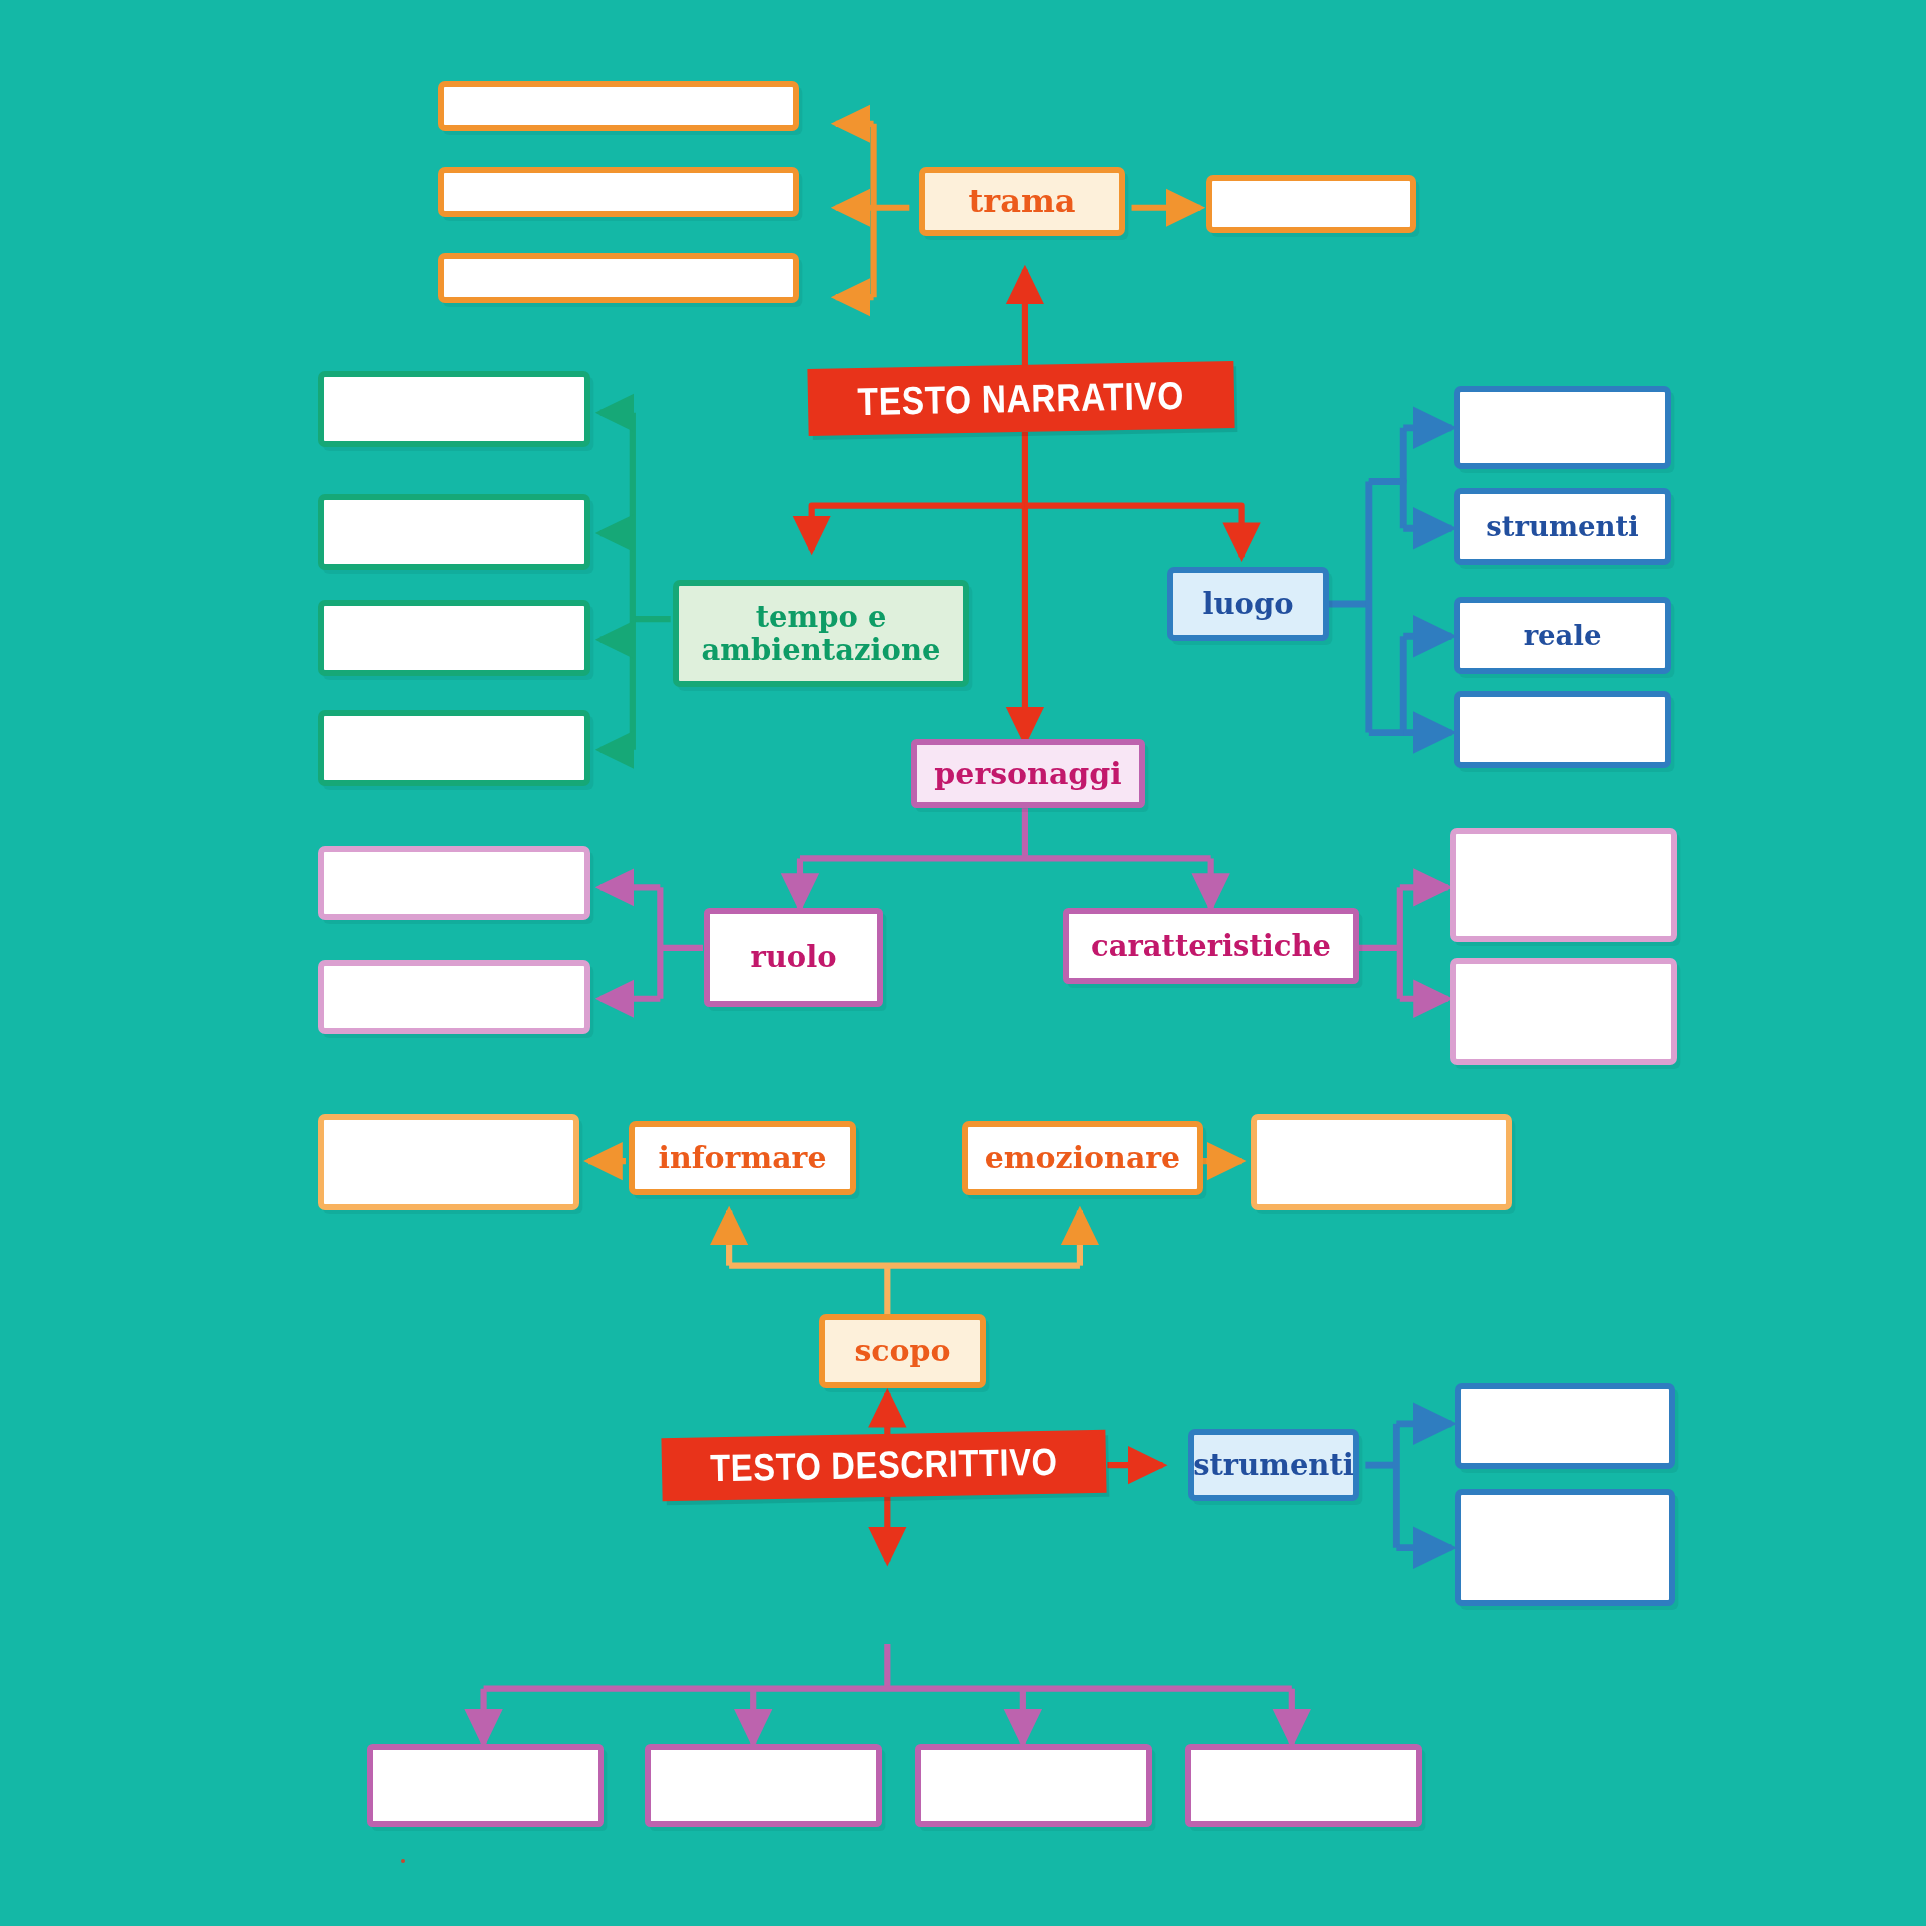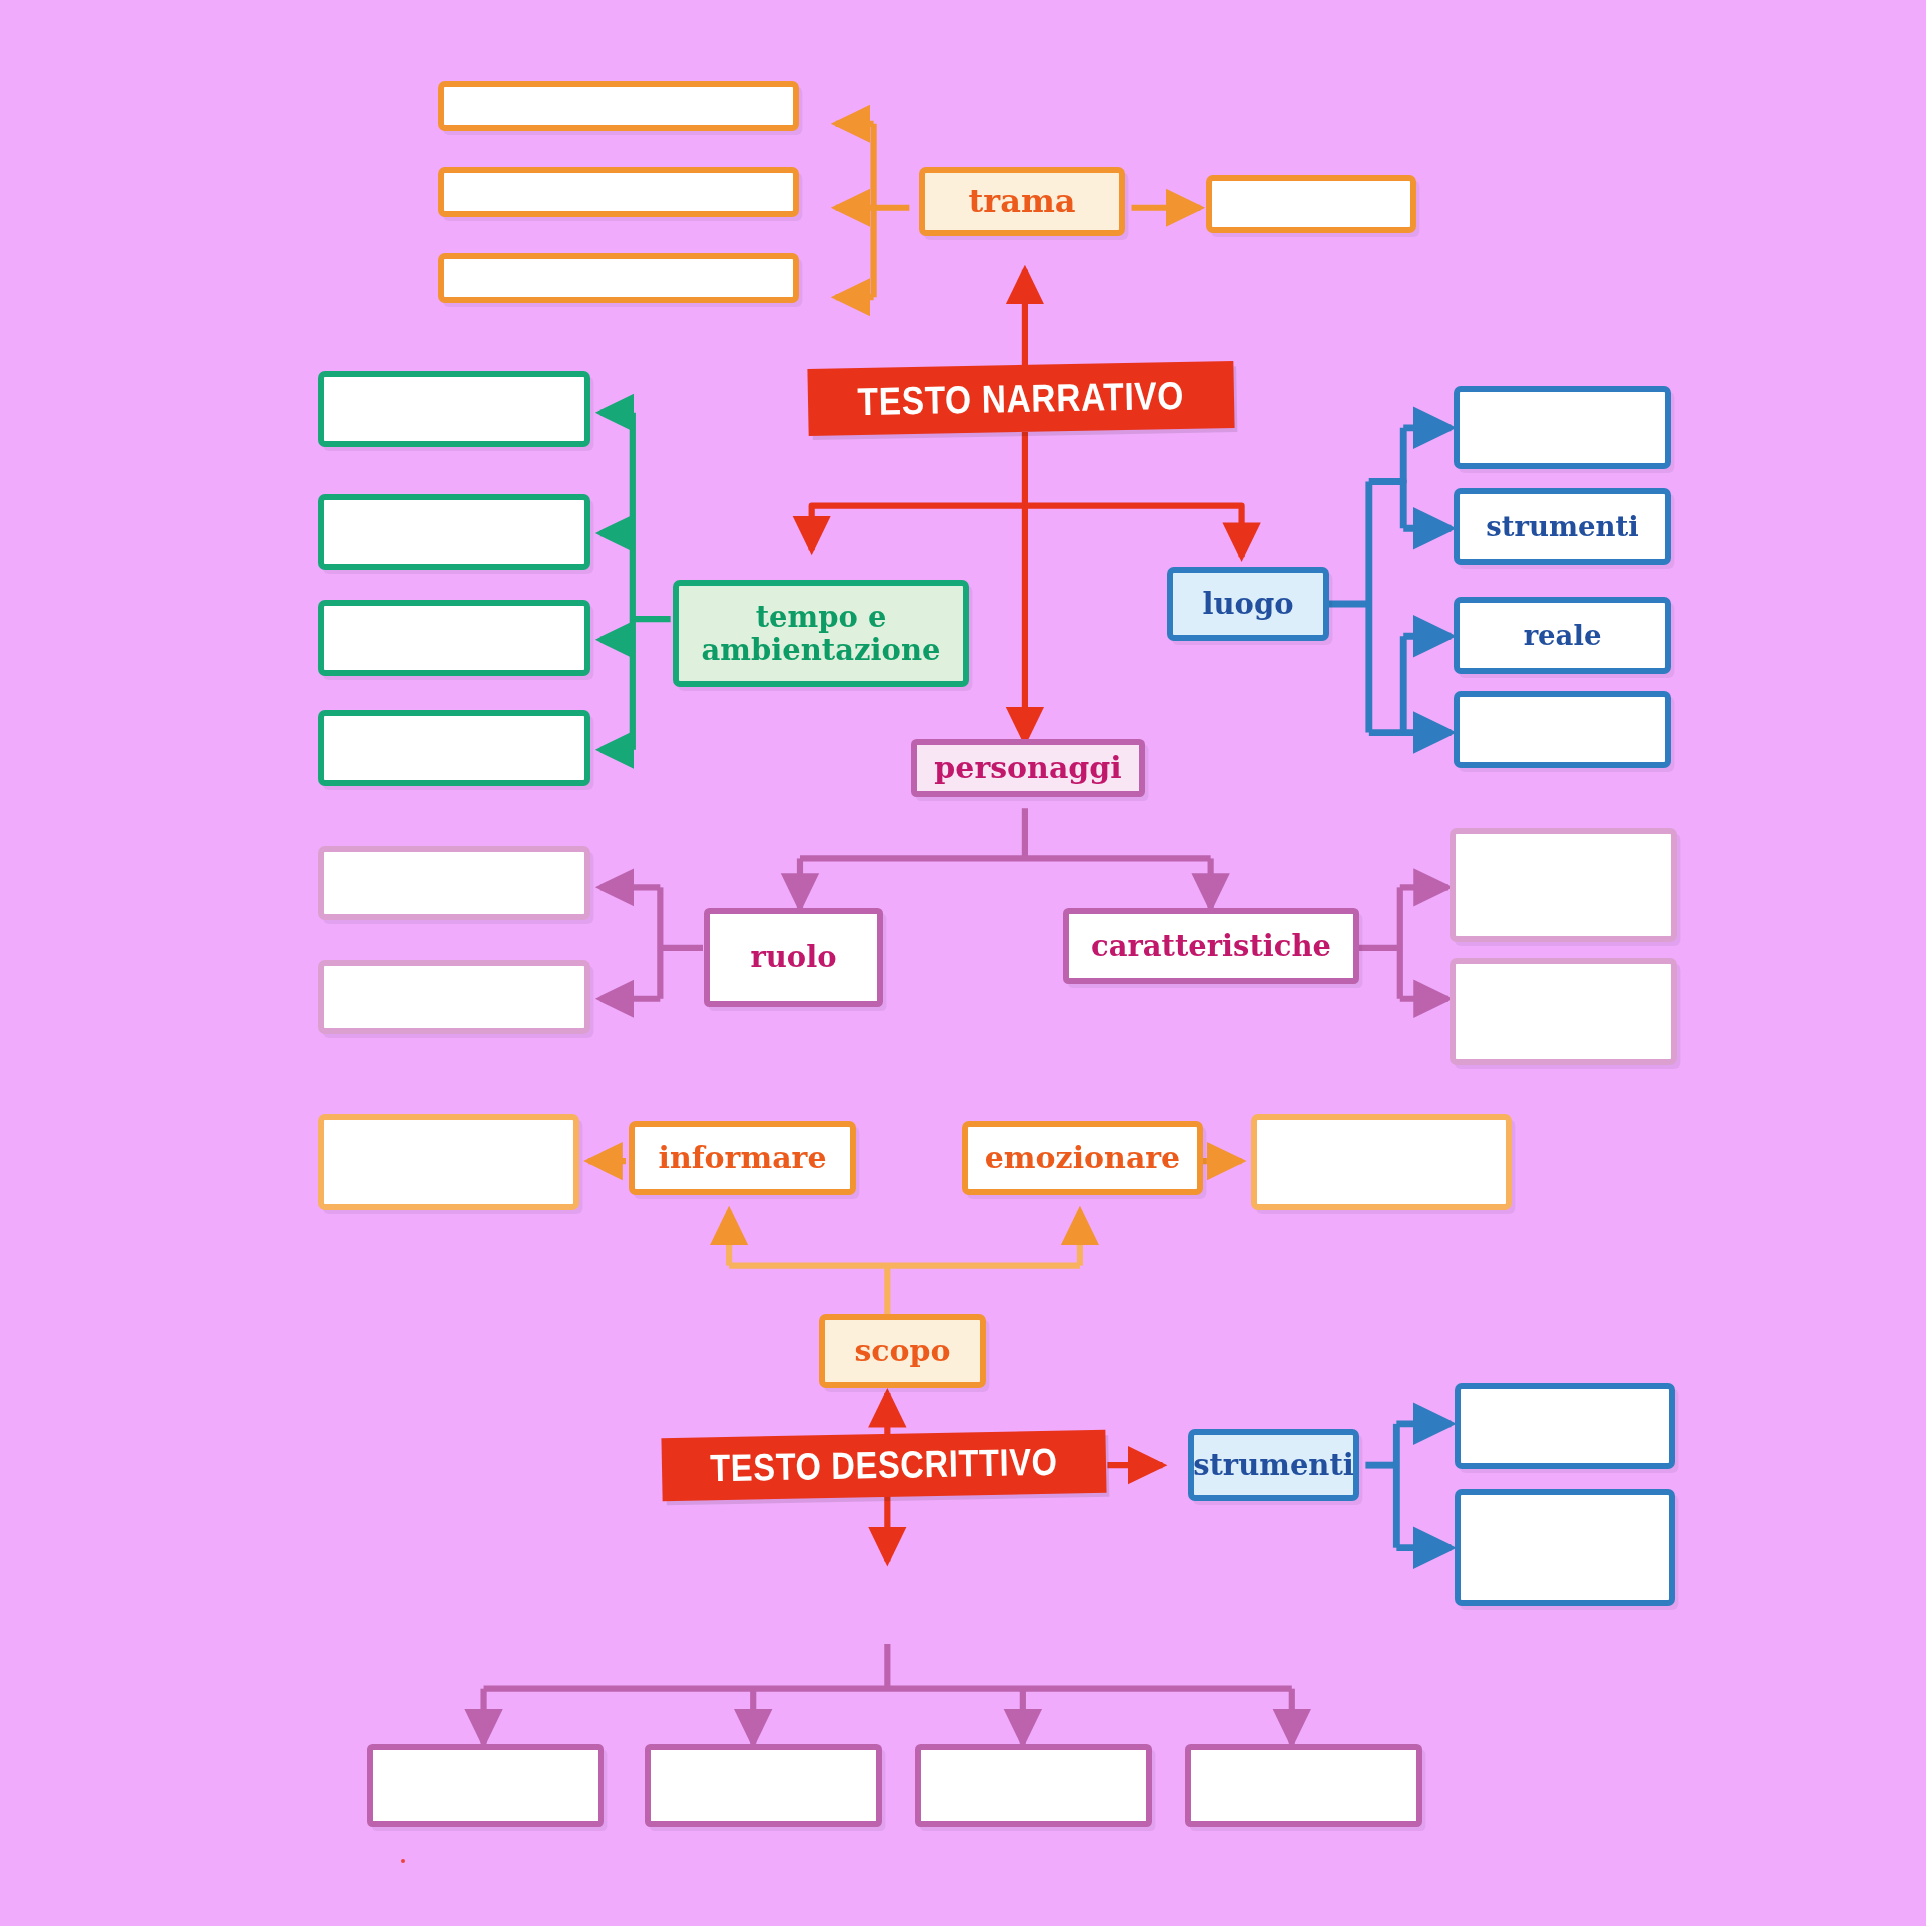--- a/index.html
+++ b/index.html
@@ -1,21 +1,21 @@
 <!DOCTYPE html>
 <html style="font-size:11px"><head>
 <meta charset="utf-8">
 <style>
   html,body{margin:0;padding:0;background:#ffffff;}
   body{
     width:1926px;height:1926px;
     font-family:"DejaVu Serif", serif;
     -webkit-font-smoothing:antialiased;
   }
-  #canvas{position:relative;width:1926px;height:1926px;overflow:hidden;background:#f0abfc;}
+  #canvas{position:relative;width:1926px;height:1926px;overflow:hidden;background:#14b8a6;}
   #wires{position:absolute;left:0;top:0;width:1926px;height:1926px;}
   .node{
     position:absolute;
     box-sizing:border-box;
     display:flex;align-items:center;justify-content:center;
     text-align:center;
     border-style:solid;
     background:#ffffff;
   }
   .node .lbl{display:block;line-height:1.12;padding:0 5.5px;}
@@ -210,21 +210,21 @@
   <div class="node c-blue sh" style="left:1454px;top:488px;width:217px;height:77px;">
       <span class="lbl t-blue" style="font-size:27.5px">strumenti</span>
     </div>
   <div class="node c-blue sh" style="left:1454px;top:597px;width:217px;height:77px;">
       <span class="lbl t-blue" style="font-size:27.5px">reale</span>
     </div>
   <div class="node c-blue sh" style="left:1454px;top:691px;width:217px;height:77px;">
       <span class="lbl t-blue" style="font-size:27.5px"></span>
     </div>
 
-  <div class="node c-purple-strong fill-purple sh" style="left:911px;top:739px;width:234px;height:58px;font-size:30px;">
+  <div class="node c-purple-strong fill-purple sh" style="left:911px;top:739px;width:234px;height:69px;font-size:30px;">
     <span class="lbl t-purple">personaggi</span>
   </div>
 
   <div class="node c-purple-strong sh" style="left:704px;top:908px;width:179px;height:99px;font-size:29px;">
     <span class="lbl t-purple">ruolo</span>
   </div>
 
   <div class="node c-purple-soft sh" style="left:318px;top:846px;width:272px;height:74px;">
       <span class="lbl"></span>
     </div>

